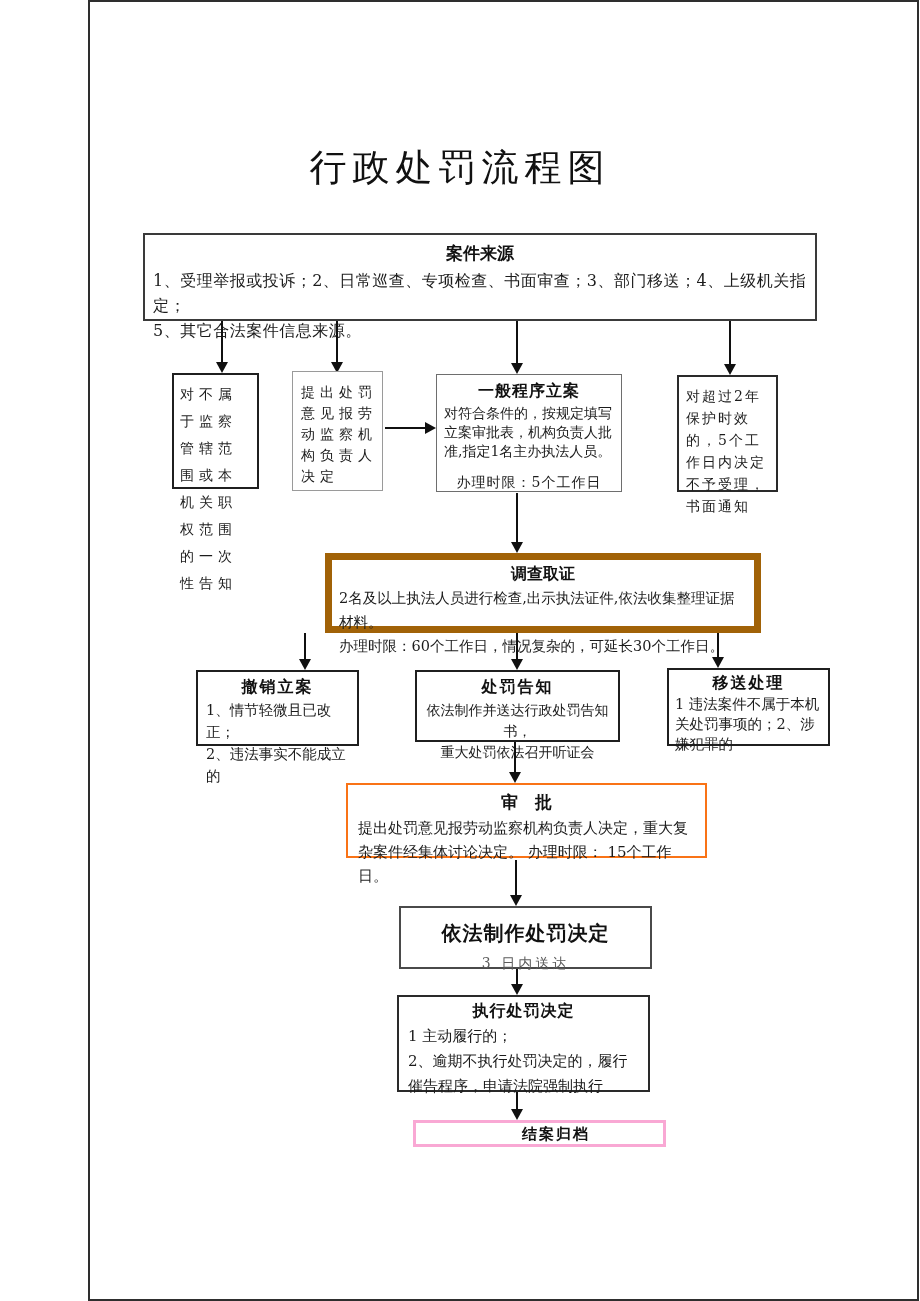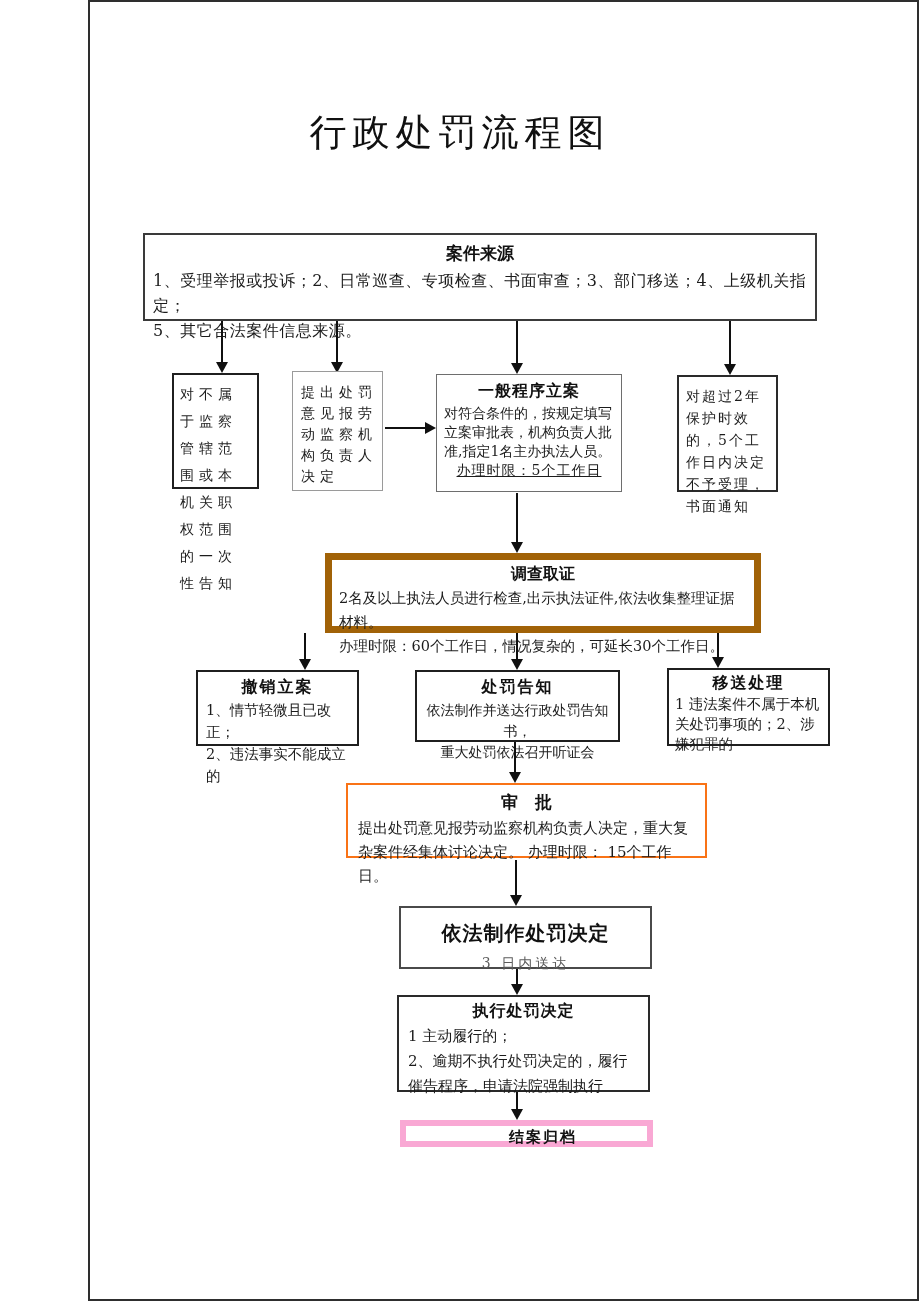--- a/index.html
+++ b/index.html
@@ -1,36 +1,36 @@
 <!DOCTYPE html>
 <html><head>
 <meta charset="utf-8">
 <style>
   html,body{margin:0;padding:0;background:#ffffff;}
   .page{position:relative;width:920px;height:1301px;background:#ffffff;overflow:hidden;
         font-family:"DejaVu Serif","Liberation Serif",serif;color:#1c1c1c;}
   .page-frame{position:absolute;left:88px;top:0;width:827px;height:1297px;
         border:2px solid #2e2e2e;pointer-events:none;}
-  .doc-title{position:absolute;left:0;top:108px;width:920px;text-align:center;
+  .doc-title{position:absolute;left:0;top:143px;width:920px;text-align:center;
         font-size:37px;letter-spacing:6px;color:#111;}
   .box{position:absolute;box-sizing:border-box;background:#fff;}
   .hd{font-family:"DejaVu Sans","Liberation Sans",sans-serif;font-weight:bold;
       text-align:center;font-size:16px;color:#111;}
   
   #case-source{left:143px;top:233px;width:674px;height:88px;border:2px solid #3a3a3a;}
   #case-source .hd{margin-top:7px;font-size:17px;}
   #case-source .bd{padding:3px 8px 0 8px;font-size:16px;line-height:25px;letter-spacing:.5px;}
   #notice-outside{left:172px;top:373px;width:87px;height:116px;border:2px solid #1f1f1f;}
   #notice-outside .bd{padding:6px 3px 0 6px;font-size:14px;line-height:27px;letter-spacing:5px;}
   #notice-unclear{left:292px;top:371px;width:91px;height:120px;border:1px solid #9a9a9a;}
   #notice-unclear .bd{padding:10px 3px 0 8px;font-size:14px;line-height:21px;letter-spacing:5px;}
   #general-filing{left:436px;top:374px;width:186px;height:118px;border:1px solid #6e6e6e;}
   #general-filing .hd{margin-top:6px;letter-spacing:1px;}
   #general-filing .bd{padding:2px 6px 0 7px;font-size:14px;line-height:19px;}
-  #general-filing .deadline{text-align:center;font-size:14px;margin-top:1px;letter-spacing:1px;text-decoration:underline;}
+  #general-filing .deadline{text-align:center;font-size:14px;margin-top:13px;letter-spacing:1px;}
   #overdue-case{left:677px;top:375px;width:101px;height:117px;border:2px solid #2a2a2a;}
   #overdue-case .bd{padding:8px 2px 0 7px;font-size:14px;line-height:22px;letter-spacing:2px;}
   #investigation{left:293px;top:553px;width:436px;height:80px;border:7px solid #a16207;margin-left:32px;}
   #investigation .hd{margin-top:4px;}
   #investigation .bd{padding:1px 6px 0 7px;font-size:14.5px;line-height:24px;}
   #withdraw-case{left:196px;top:670px;width:163px;height:76px;border:2px solid #1f1f1f;}
   #withdraw-case .hd{margin-top:5px;letter-spacing:2px;}
   #withdraw-case .bd{padding:1px 4px 0 8px;font-size:14.5px;line-height:22px;}
   #penalty-notice{left:415px;top:670px;width:205px;height:72px;border:2px solid #1f1f1f;}
   #penalty-notice .hd{margin-top:5px;letter-spacing:2px;}
@@ -40,21 +40,21 @@
   #transfer-case .bd{padding:0 4px 0 6px;font-size:14.5px;line-height:20px;}
   #approval{left:346px;top:783px;width:361px;height:75px;border:2px solid #f97316;}
   #approval .hd{margin-top:6px;font-size:17px;}
   #approval .bd{padding:2px 8px 0 10px;font-size:15px;line-height:24px;}
   #decision{left:399px;top:906px;width:253px;height:63px;border:2px solid #4a4a4a;}
   #decision .hd{margin-top:12px;font-size:20px;letter-spacing:1px;}
   #decision .note{text-align:center;margin-top:8px;font-size:14px;color:#5c5c5c;letter-spacing:3px;}
   #execution{left:397px;top:995px;width:253px;height:97px;border:2px solid #2a2a2a;}
   #execution .hd{margin-top:4px;letter-spacing:1px;}
   #execution .bd{padding:2px 6px 0 9px;font-size:15px;line-height:25px;}
-  #closing{left:400px;top:1120px;width:253px;height:27px;border:6px solid #f9a8d4;padding-left:33px;}
+  #closing{left:413px;top:1120px;width:253px;height:27px;border:3px solid #f9a8d4;padding-left:33px;}
   #closing .hd{line-height:23px;font-size:15px;letter-spacing:2px;}
   
   .varrow{position:absolute;width:14px;display:flex;flex-direction:column;align-items:center;}
   .varrow .stem{width:2px;flex:1;background:#101010;}
   .varrow .head{width:0;height:0;border-left:6px solid transparent;
                 border-right:6px solid transparent;border-top:11px solid #101010;}
   .harrow{position:absolute;height:14px;display:flex;flex-direction:row;align-items:center;}
   .harrow .stem{height:2px;flex:1;background:#101010;}
   .harrow .head{width:0;height:0;border-top:6px solid transparent;
                 border-bottom:6px solid transparent;border-left:11px solid #101010;}

